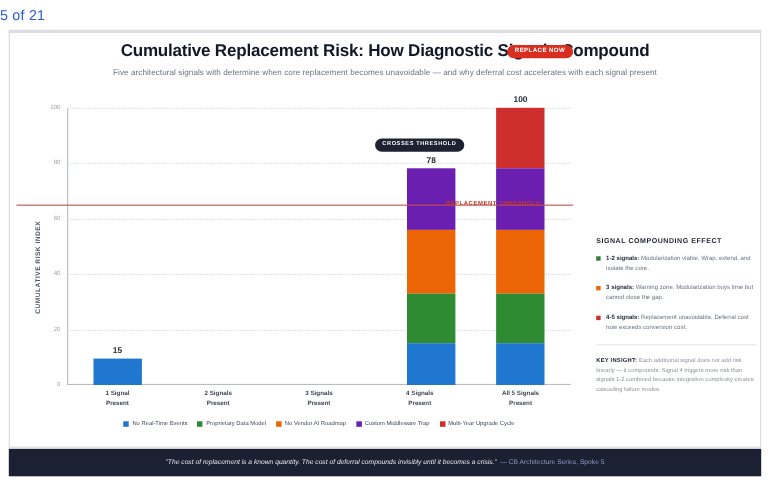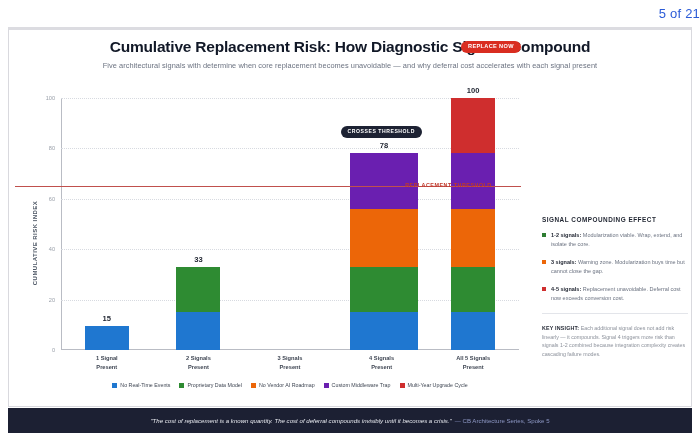--- a/index.html
+++ b/index.html
@@ -5,21 +5,21 @@
   * { box-sizing: border-box; margin: 0; padding: 0; }
   html, body {
     width: 700px; height: 441px;
     background: #ffffff;
     font-family: "Liberation Sans", sans-serif;
     overflow: hidden;
   }
 
   
   .page-counter {
-    text-align: right;
+    text-align: left;
     font-size: 13px;
     color: #2b5bd7;
     padding-top: 4px;
     height: 24px;
     line-height: 20px;
     letter-spacing: .2px;
   }
 
   
   .card {
@@ -225,26 +225,21 @@
           <div class="ytick" style="top: 100.8px;">60</div>
           <div class="ytick" style="top: 50.4px;">80</div>
           <div class="ytick" style="top: 0px;">100</div>
         </div>
 
       <div class="bars" id="bars">
           <div class="bar-group" style="left: 23.8px; width: 44px; height: 24px;">
             <div class="seg" style="height: 37.8px; background: rgb(31, 119, 208);"></div>
             <div class="bar-total">15</div>
           </div>
-          <div class="bar-group" style="left: 115.4px; width: 44px; height: 83.16px;">
-            <div class="seg" style="height: 37.8px; background: rgb(31, 119, 208);"></div>
-            <div class="seg" style="height: 45.36px; background: rgb(46, 139, 50);"></div>
-            <div class="bar-total">33</div>
-          </div>
-          <div class="bar-group" style="left: 289px; width: 68px; height: 196.56px;">
+          <div class="bar-group" style="left: 309px; width: 44px; height: 196.56px;">
             <div class="seg" style="height: 37.8px; background: rgb(31, 119, 208);"></div>
             <div class="seg" style="height: 45.36px; background: rgb(46, 139, 50);"></div>
             <div class="seg" style="height: 57.96px; background: rgb(236, 102, 8);"></div>
             <div class="seg" style="height: 55.44px; background: rgb(106, 31, 176);"></div>
             <div class="bar-total">78</div>
           </div>
           <div class="bar-group" style="left: 390.2px; width: 44px; height: 252px;">
             <div class="seg" style="height: 37.8px; background: rgb(31, 119, 208);"></div>
             <div class="seg" style="height: 45.36px; background: rgb(46, 139, 50);"></div>
             <div class="seg" style="height: 57.96px; background: rgb(236, 102, 8);"></div>

